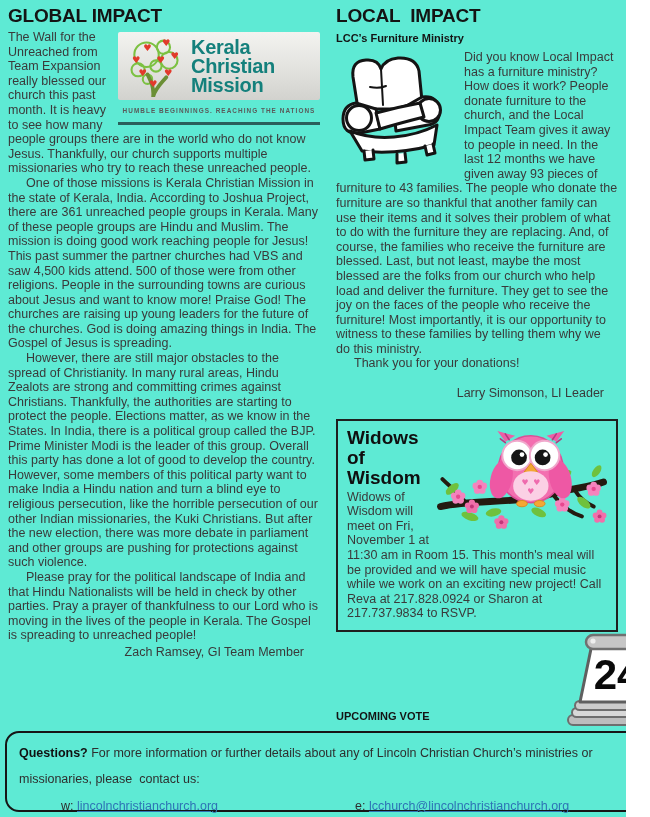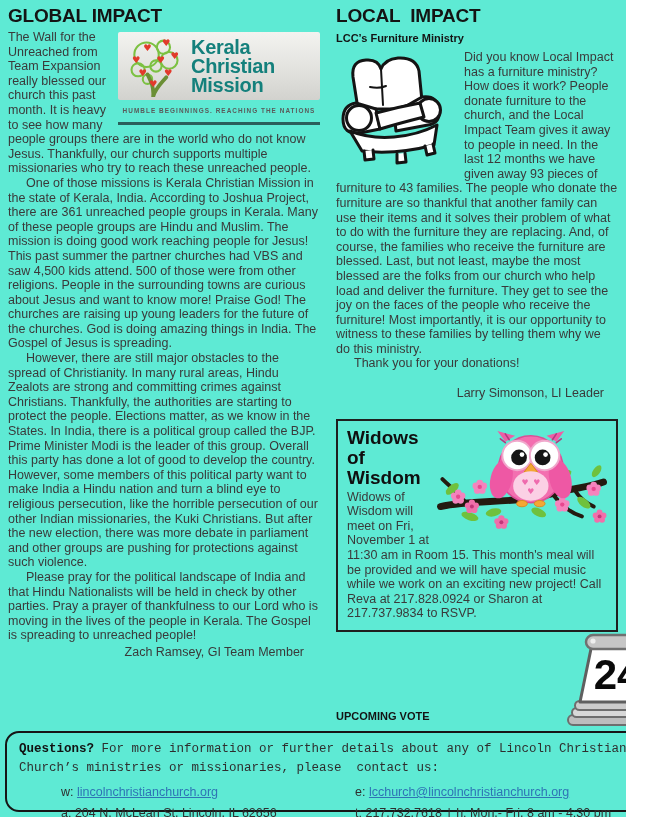--- a/index.html
+++ b/index.html
@@ -36,21 +36,21 @@
   .wow-title { font-size:19px; line-height:20px; font-weight:700; color:#0f0f0f; margin:0 0 2px 0; }
 
   
   .vote { display:flex; align-items:flex-end; }
   .vote-text { width:212px; flex:none; }
   .calendar { width:112px; height:96px; margin-left:14px; margin-top:0px; flex:none; }
 
   
   .footer-box { position:absolute; left:5px; top:731px; width:641px; height:81px;
                 border:2px solid #161616; border-radius:14px; padding:7px 12px 6px 12px; }
-  .footer-line1 { line-height:19px; white-space:pre-wrap; color:#2e2e2e;font-family:Liberation Mono, monospace; }
+  .footer-line1 { line-height:26px; white-space:pre-wrap; color:#2e2e2e; }
   .footer-line1 b { color:#111; }
   .contact-grid { margin-left:42px; margin-top:4px; display:grid; grid-template-columns:294px auto; row-gap:1px; line-height:20px; color:#2e2e2e; }
   .contact-grid a { color:#2E74B5; text-decoration:underline; cursor:pointer; }
   .sep { padding:0 2px; }
 </style>
 </head>
 <body>
 
 <div class="page">
   <div class="columns">

